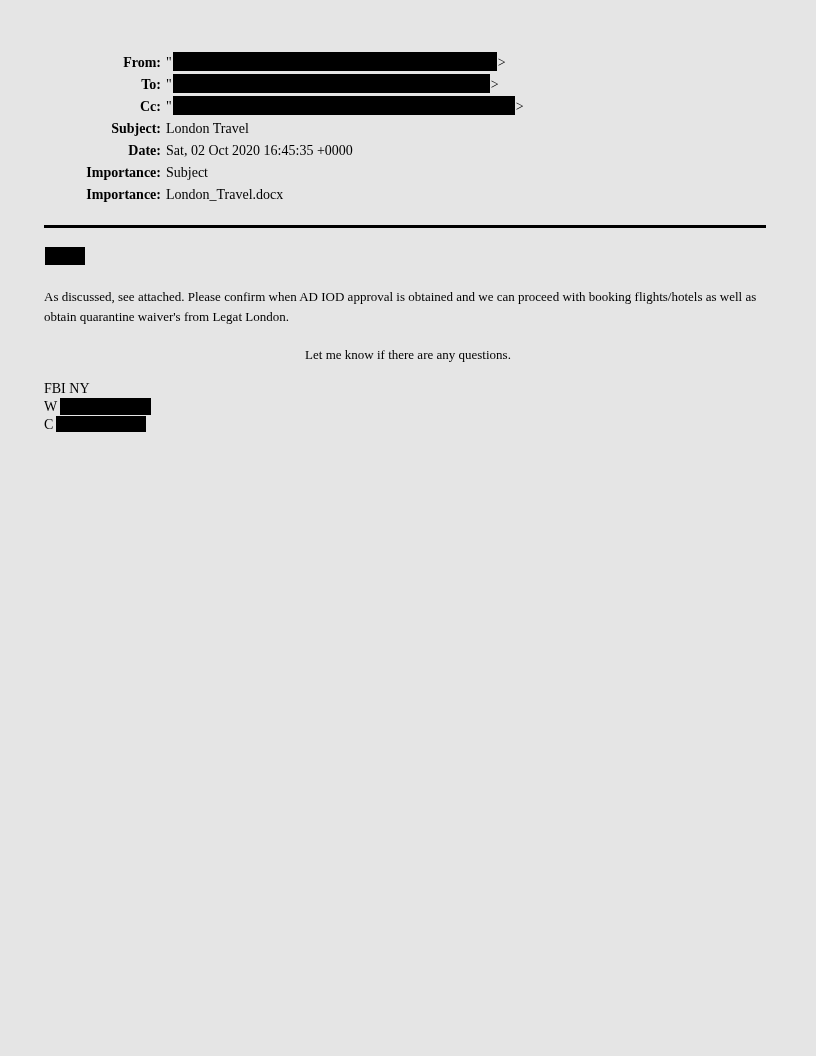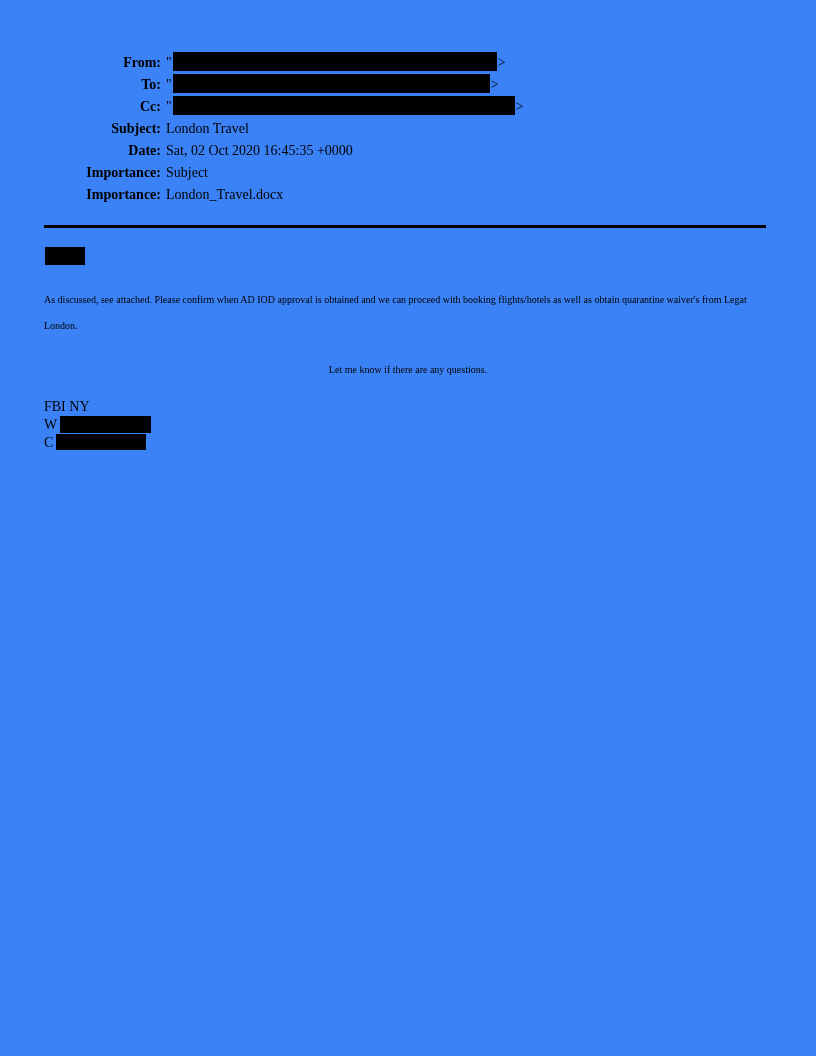--- a/index.html
+++ b/index.html
@@ -6,21 +6,21 @@
     margin: 0;
     padding: 0;
     background: #ffffff;
     font-family: "Liberation Serif", serif;
     color: #000000;
   }
   .page {
     position: relative;
     width: 816px;
     height: 1056px;
-    background: #3b82f6;
+    background: #e5e5e5;
     overflow: hidden;
   }
   
   .header {
     margin: 52px 0 0 44px;
     font-size: 14px;
   }
   .hrow {
     display: flex;
     line-height: 22px;
@@ -54,22 +54,22 @@
     margin: 19px 50px 0 44px;
   }
   
   .greeting-bar {
     width: 40px;
     height: 18px;
     background: #000000;
     margin: 19px 0 0 45px;
   }
   .para {
-    font-size: 10px;
-    line-height: 26px;
+    font-size: 13px;
+    line-height: 20px;
     margin: 0 0 0 44px;
     max-width: 728px;
   }
   .para-1 { margin-top: 22px; }
   .para-2 { margin-top: 18px; text-align: center; }
   .para-3 { margin-top: 18px; }
   
   .sig {
     margin: 15px 0 0 44px;
     font-size: 14px;

